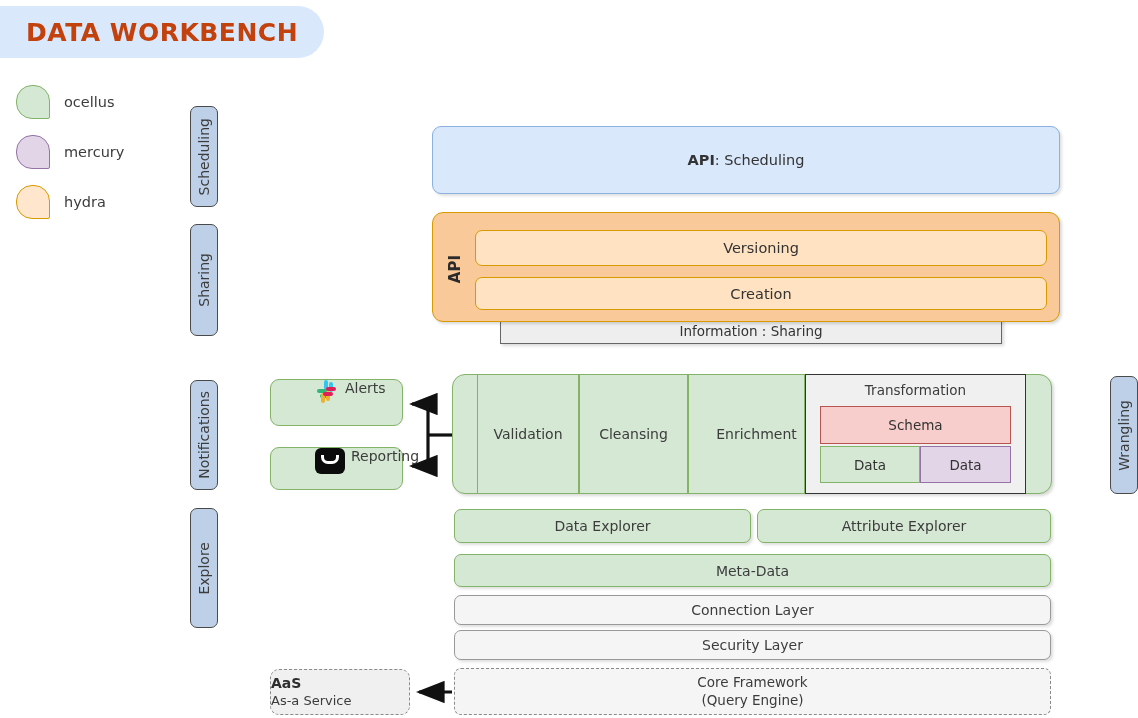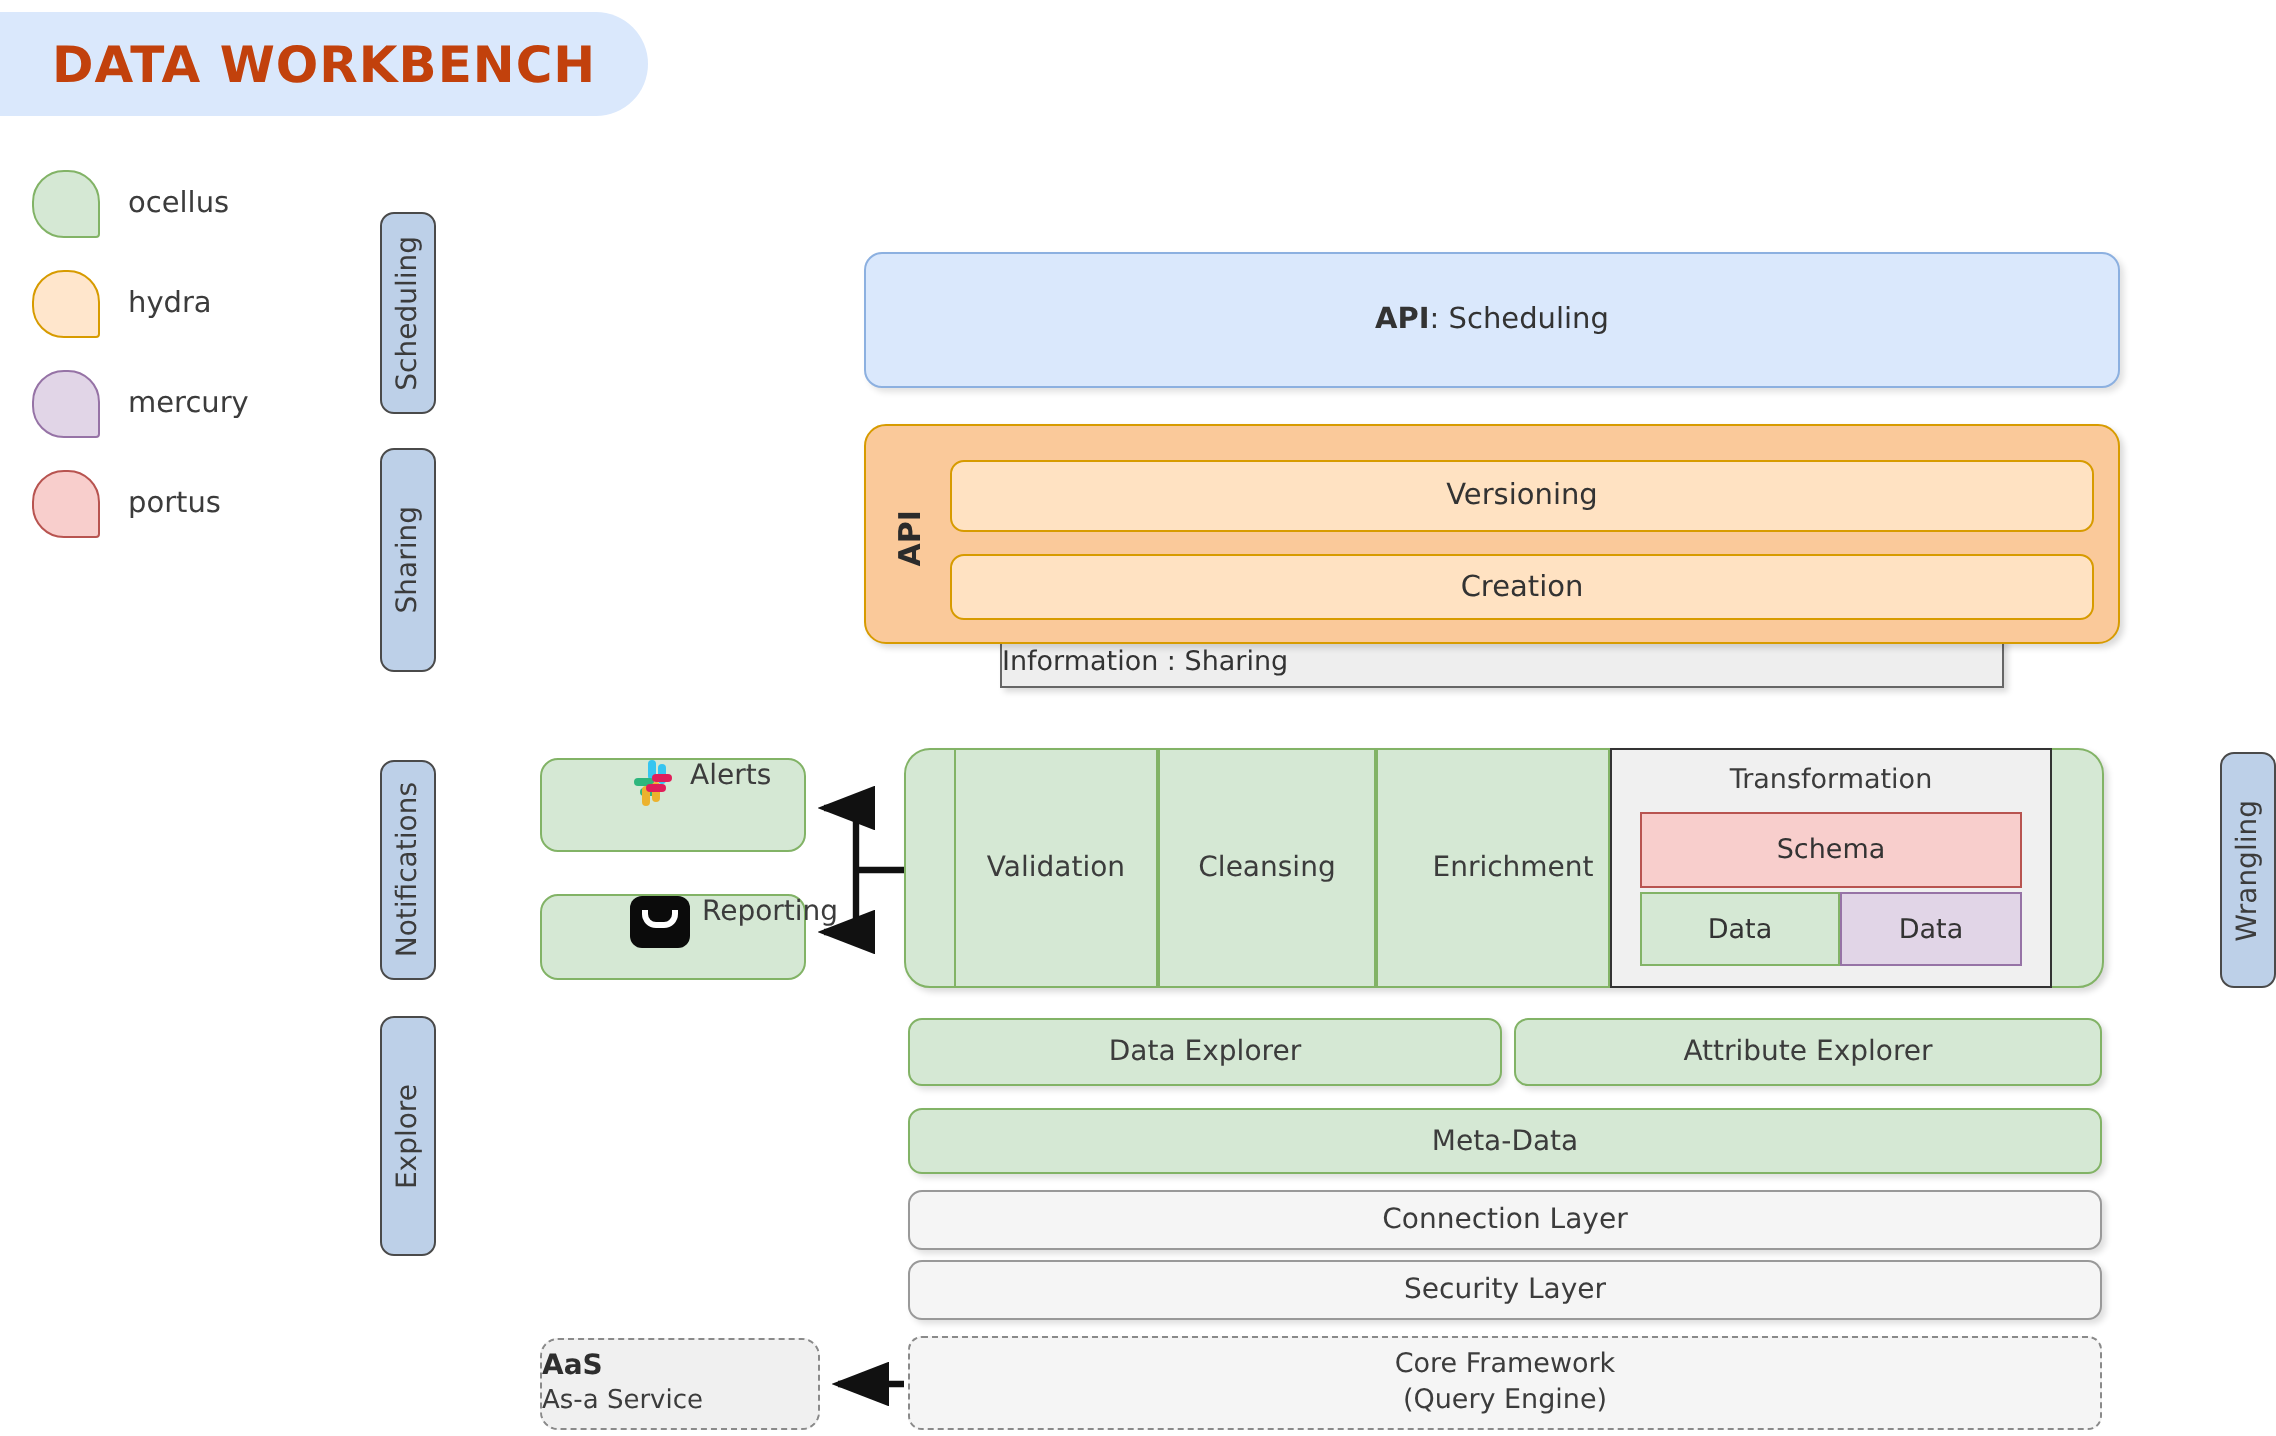--- a/index.html
+++ b/index.html
@@ -75,21 +75,21 @@
     box-shadow: 2px 2px 3px rgba(0,0,0,0.12);
     font-size: 14.5px;
   }
   .b { font-weight: bold; }
 
   
   #info-sharing {
     left: 500px; top: 318px; width: 502px; height: 26px;
     background: #eeeeee;
     border: 1.3px solid #666666;
-    display: flex; align-items: center; 
+    display: flex; align-items: center; justify-content: center;
     font-size: 13.5px;
     box-shadow: 2px 2px 3px rgba(0,0,0,0.15);
     z-index: 1;
   }
 
   
   #api-panel {
     left: 432px; top: 212px; width: 628px; height: 110px;
     background: #fac99a;
     border: 1.4px solid #d79b00;
@@ -256,30 +256,26 @@
 <div class="abs" id="title-bar">
   <div id="title-text">DATA WORKBENCH</div>
 </div>
 
 <div class="abs" id="legend">
   <div class="legend-row">
     <div class="legend-swatch" style="background:#d5e8d4;border-color:#82b366"></div>
     <div class="legend-label">ocellus</div>
   </div>
   <div class="legend-row">
-    <div class="legend-swatch" style="background:#ffe6cc;border-color:#d79b00"></div>
-    <div class="legend-label">hydra</div>
-  </div>
-  <div class="legend-row">
     <div class="legend-swatch" style="background:#e1d5e7;border-color:#9673a6"></div>
     <div class="legend-label">mercury</div>
   </div>
   <div class="legend-row">
-    <div class="legend-swatch" style="background:#f8cecc;border-color:#b85450"></div>
-    <div class="legend-label">portus</div>
+    <div class="legend-swatch" style="background:#ffe6cc;border-color:#d79b00"></div>
+    <div class="legend-label">hydra</div>
   </div>
 </div>
 
 <div class="abs vtab" id="vtab-scheduling">
   <span>Scheduling</span>
 </div>
 <div class="abs vtab" id="vtab-sharing">
   <span>Sharing</span>
 </div>
 <div class="abs vtab" id="vtab-notifications">

